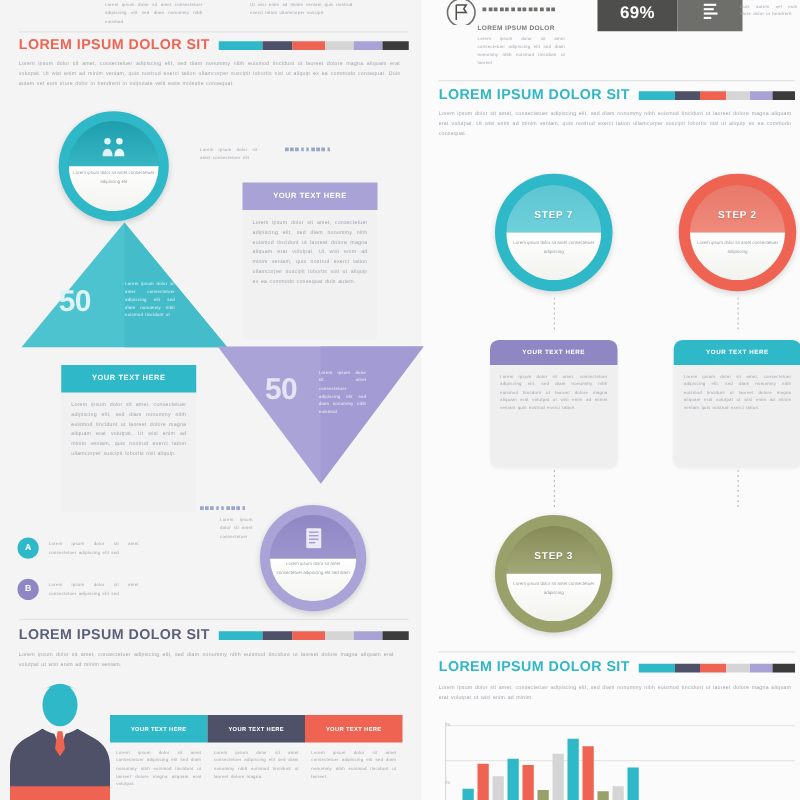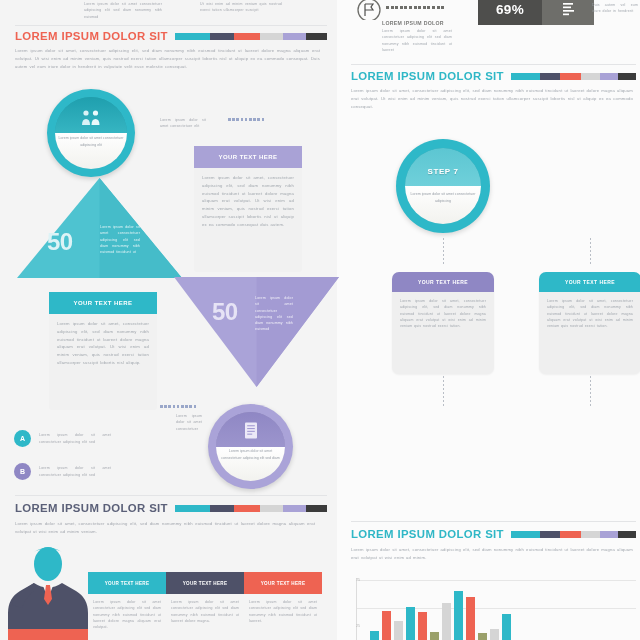--- a/index.html
+++ b/index.html
@@ -296,36 +296,54 @@
     <div class="outer" style="background:#2eb8c8; box-shadow:0 2px 5px rgba(0,0,0,.15);"></div>
     <div class="inner-c" style="inset:9px;">
       <div class="half-top" style="background:linear-gradient(#5cc6d2,#6fd0da);"></div>
       <div class="half-bot"></div>
     </div>
     <div class="step-label" style="font-size:8px;">STEP 7</div>
     <div class="ring-body" style="top:55%;">Lorem ipsum dolor sit amet consectetuer adipiscing</div>
   </div>
   <div class="vdots" style="left:443px; top:238px; height:28px;"></div>
 
+  <div class="ring" style="left:543px; top:139px; width:94px; height:94px;">
+    <div class="outer" style="background:#ee6352; box-shadow:0 2px 5px rgba(0,0,0,.15);"></div>
+    <div class="inner-c" style="inset:9px;">
+      <div class="half-top" style="background:linear-gradient(#e8796a,#ef8a7b);"></div>
+      <div class="half-bot"></div>
+    </div>
+    <div class="step-label" style="font-size:8px;">STEP 2</div>
+    <div class="ring-body" style="top:55%;">Lorem ipsum dolor sit amet consectetuer adipiscing</div>
+  </div>
   <div class="vdots" style="left:590px; top:238px; height:28px;"></div>
 
   <div class="card rounded" style="left:392px; top:272px; width:102px; height:102px; background:#efefef;">
     <div class="chead" style="height:20px; background:#8f87c4; font-size:5px;
          border-radius:7px 7px 0 0;">YOUR TEXT HERE</div>
     <div class="cbody lipsum tiny">Lorem ipsum dolor sit amet, consectetuer adipiscing elit, sed diam nonummy nibh euismod tincidunt ut laoreet dolore magna aliquam erat volutpat ut wisi enim ad minim veniam quis nostrud exerci tation.</div>
   </div>
   <div class="vdots" style="left:443px; top:376px; height:30px;"></div>
 
   <div class="card rounded" style="left:539px; top:272px; width:102px; height:102px; background:#efefef;">
     <div class="chead" style="height:20px; background:#2eb8c8; font-size:5px;
          border-radius:7px 7px 0 0;">YOUR TEXT HERE</div>
     <div class="cbody lipsum tiny">Lorem ipsum dolor sit amet, consectetuer adipiscing elit, sed diam nonummy nibh euismod tincidunt ut laoreet dolore magna aliquam erat volutpat ut wisi enim ad minim veniam quis nostrud exerci tation.</div>
   </div>
   <div class="vdots" style="left:590px; top:376px; height:30px;"></div>
 
+  <div class="ring" style="left:396px; top:412px; width:94px; height:94px;">
+    <div class="outer" style="background:#9aa06a; box-shadow:0 2px 5px rgba(0,0,0,.15);"></div>
+    <div class="inner-c" style="inset:9px;">
+      <div class="half-top" style="background:linear-gradient(#858b55,#a3a879);"></div>
+      <div class="half-bot"></div>
+    </div>
+    <div class="step-label" style="font-size:8px;">STEP 3</div>
+    <div class="ring-body" style="top:55%;">Lorem ipsum dolor sit amet consectetuer adipiscing</div>
+  </div>
 
 
   <div class="hrule inner" style="left:15px; top:495px; width:312px;"></div>
   <div class="sec-head inner" style="left:15px; top:502px; width:312px;">
     <span class="sec-title slate">LOREM IPSUM DOLOR SIT</span>
     <span class="barstrip">
       <i style="background:#2eb8c8;flex:23"></i>
         <i style="background:#4e5168;flex:16"></i>
         <i style="background:#ee6352;flex:17"></i>
         <i style="background:#d5d5d5;flex:15"></i>

